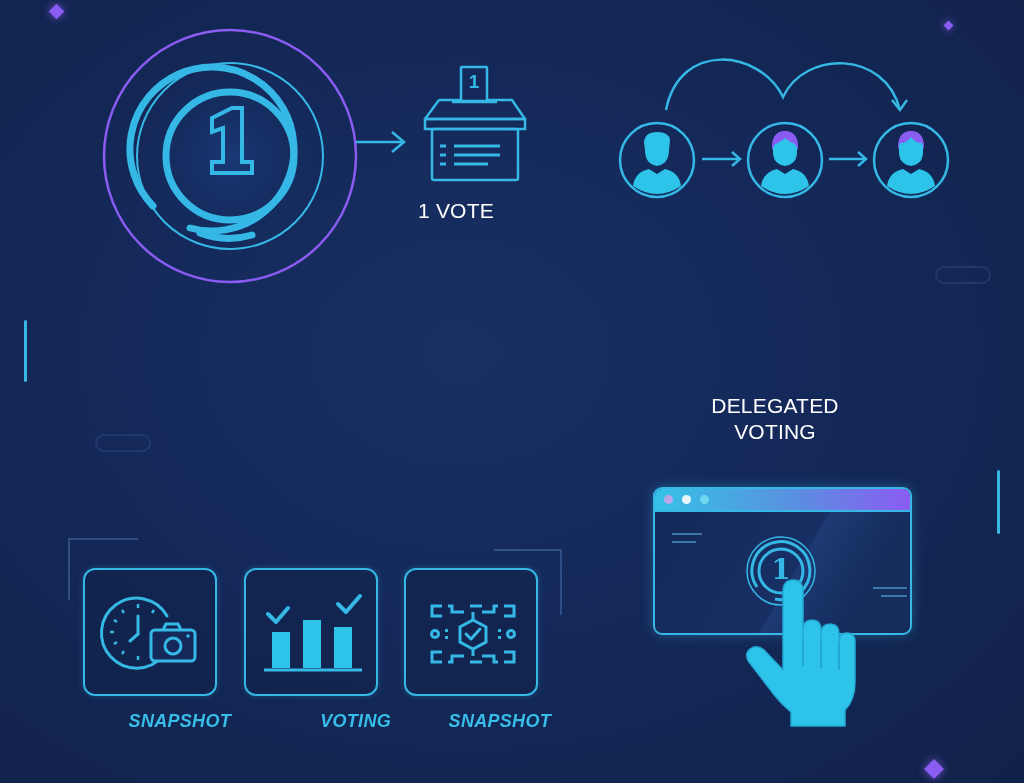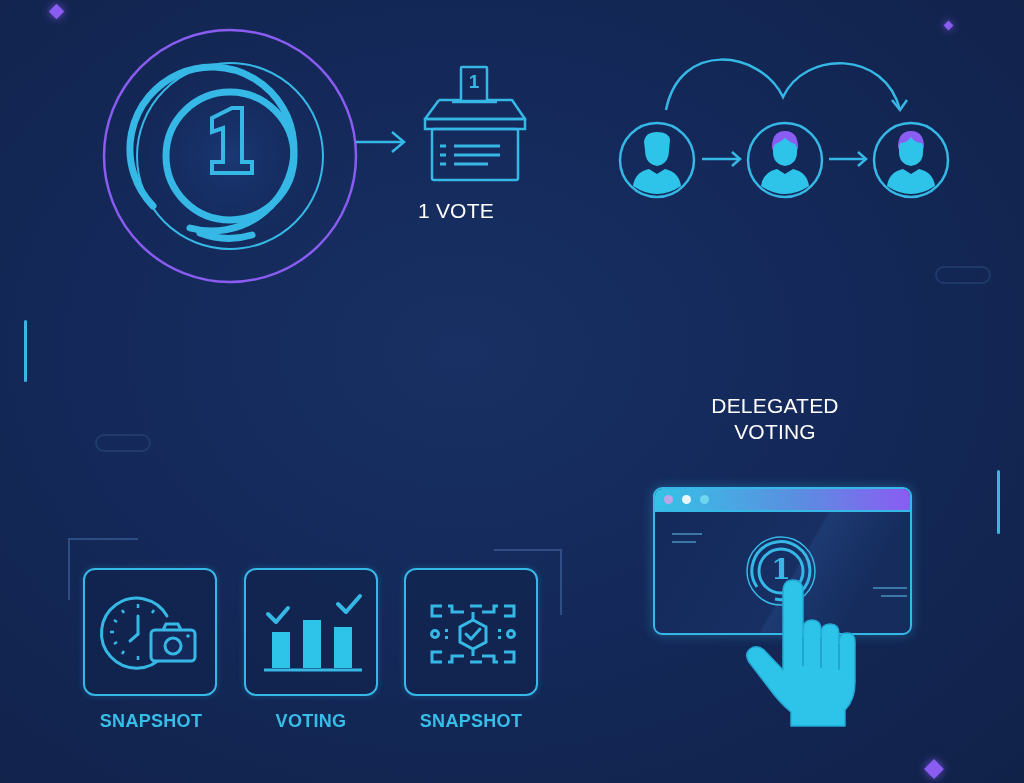--- a/index.html
+++ b/index.html
@@ -14,23 +14,24 @@
     color: #ffffff; font-size: 21px; line-height: 26px; letter-spacing: 0.2px;
     font-family: "Liberation Sans", sans-serif;
   }
   .step-card {
     position: absolute; width: 134px; height: 128px;
     border: 2.5px solid #36b8e6; border-radius: 12px; box-sizing: border-box;
     background: rgba(16, 34, 74, 0.55);
     box-shadow: 0 0 6px rgba(54,184,230,0.25);
   }
   .step-label {
-    position: absolute; width: 160px; text-align: center;
+    position: absolute; width: 160px; text-align: right;
     color: #38bde8; font-size: 18px; font-weight: bold; letter-spacing: 0.3px;
     font-family: "Liberation Sans", sans-serif;
+    font-style: italic;
   }
   .diamond {
     position: absolute; background: #8a5cf2; transform: rotate(45deg);
     box-shadow: 0 0 8px rgba(138,92,242,0.8);
   }
   .vline { position: absolute; width: 3px; background: #3ab6e4; border-radius: 2px; }
   .pill {
     position: absolute; border: 2px solid rgba(40,70,120,0.6); border-radius: 14px;
   }
   .bracket { position: absolute; border-color: rgba(70,110,170,0.55); border-style: solid; border-width: 0; }

